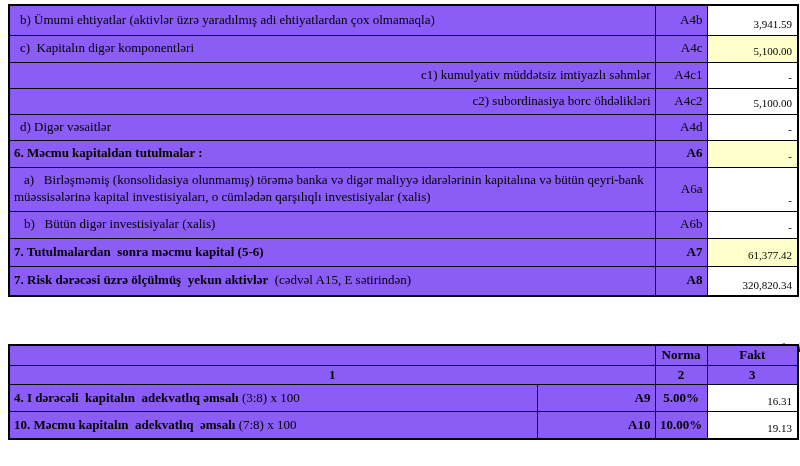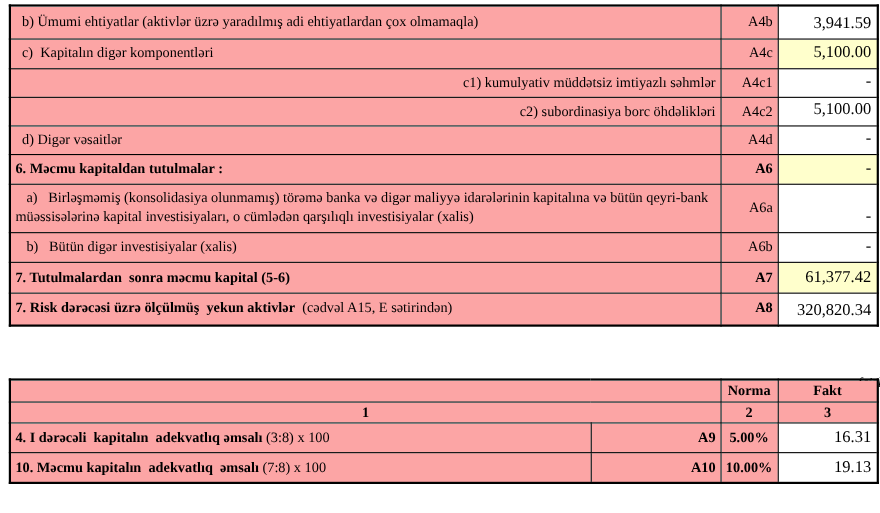--- a/index.html
+++ b/index.html
@@ -2,36 +2,36 @@
 <html><head>
 <meta charset="utf-8">
 <style>
   html,body{margin:0;padding:0;background:#fff;}
   .screen{
     position:relative;width:800px;height:466px;background:#ffffff;
     font-family:"Liberation Serif", serif;color:#000;overflow:hidden;
   }
   table{border-collapse:collapse;position:absolute;table-layout:fixed;border:2px solid #000;}
   td{
-    border:1px solid #000;background:#fca5a5;font-size:13px;line-height:1.28;
+    border:1px solid #000;background:#8b5cf6;font-size:13px;line-height:1.28;
     vertical-align:middle;padding:1px 4px;overflow:hidden;
   }
   .t1{left:8px;top:4px;width:789px;}
   .t2{left:8px;top:344px;width:789px;}
   .lbl{white-space:pre-wrap;}
   .ind10{padding-left:10px;}
   .ind28{padding-left:28px;text-align:right;}
   .ind4{padding-left:4px;}
   .hang{padding-left:4px;text-indent:10px;}
   .bold{font-weight:bold;}
   .normal{font-weight:normal;}
   .code{text-align:right;}
   .val{
     text-align:right;vertical-align:bottom;background:#ffffff;
-    padding:1px 5px 3px 2px;font-size:15px;
+    padding:1px 5px 3px 2px;font-size:11px;
   }
   .val.yellow{background:#FFFFCC;}
   .hc{text-align:center;font-weight:bold;}
   .unit-note{
     position:absolute;top:341px;left:0;width:795px;text-align:right;
     font-style:italic;font-size:12.5px;margin-left:12px;
   }
 </style>
 </head>
 <body>

